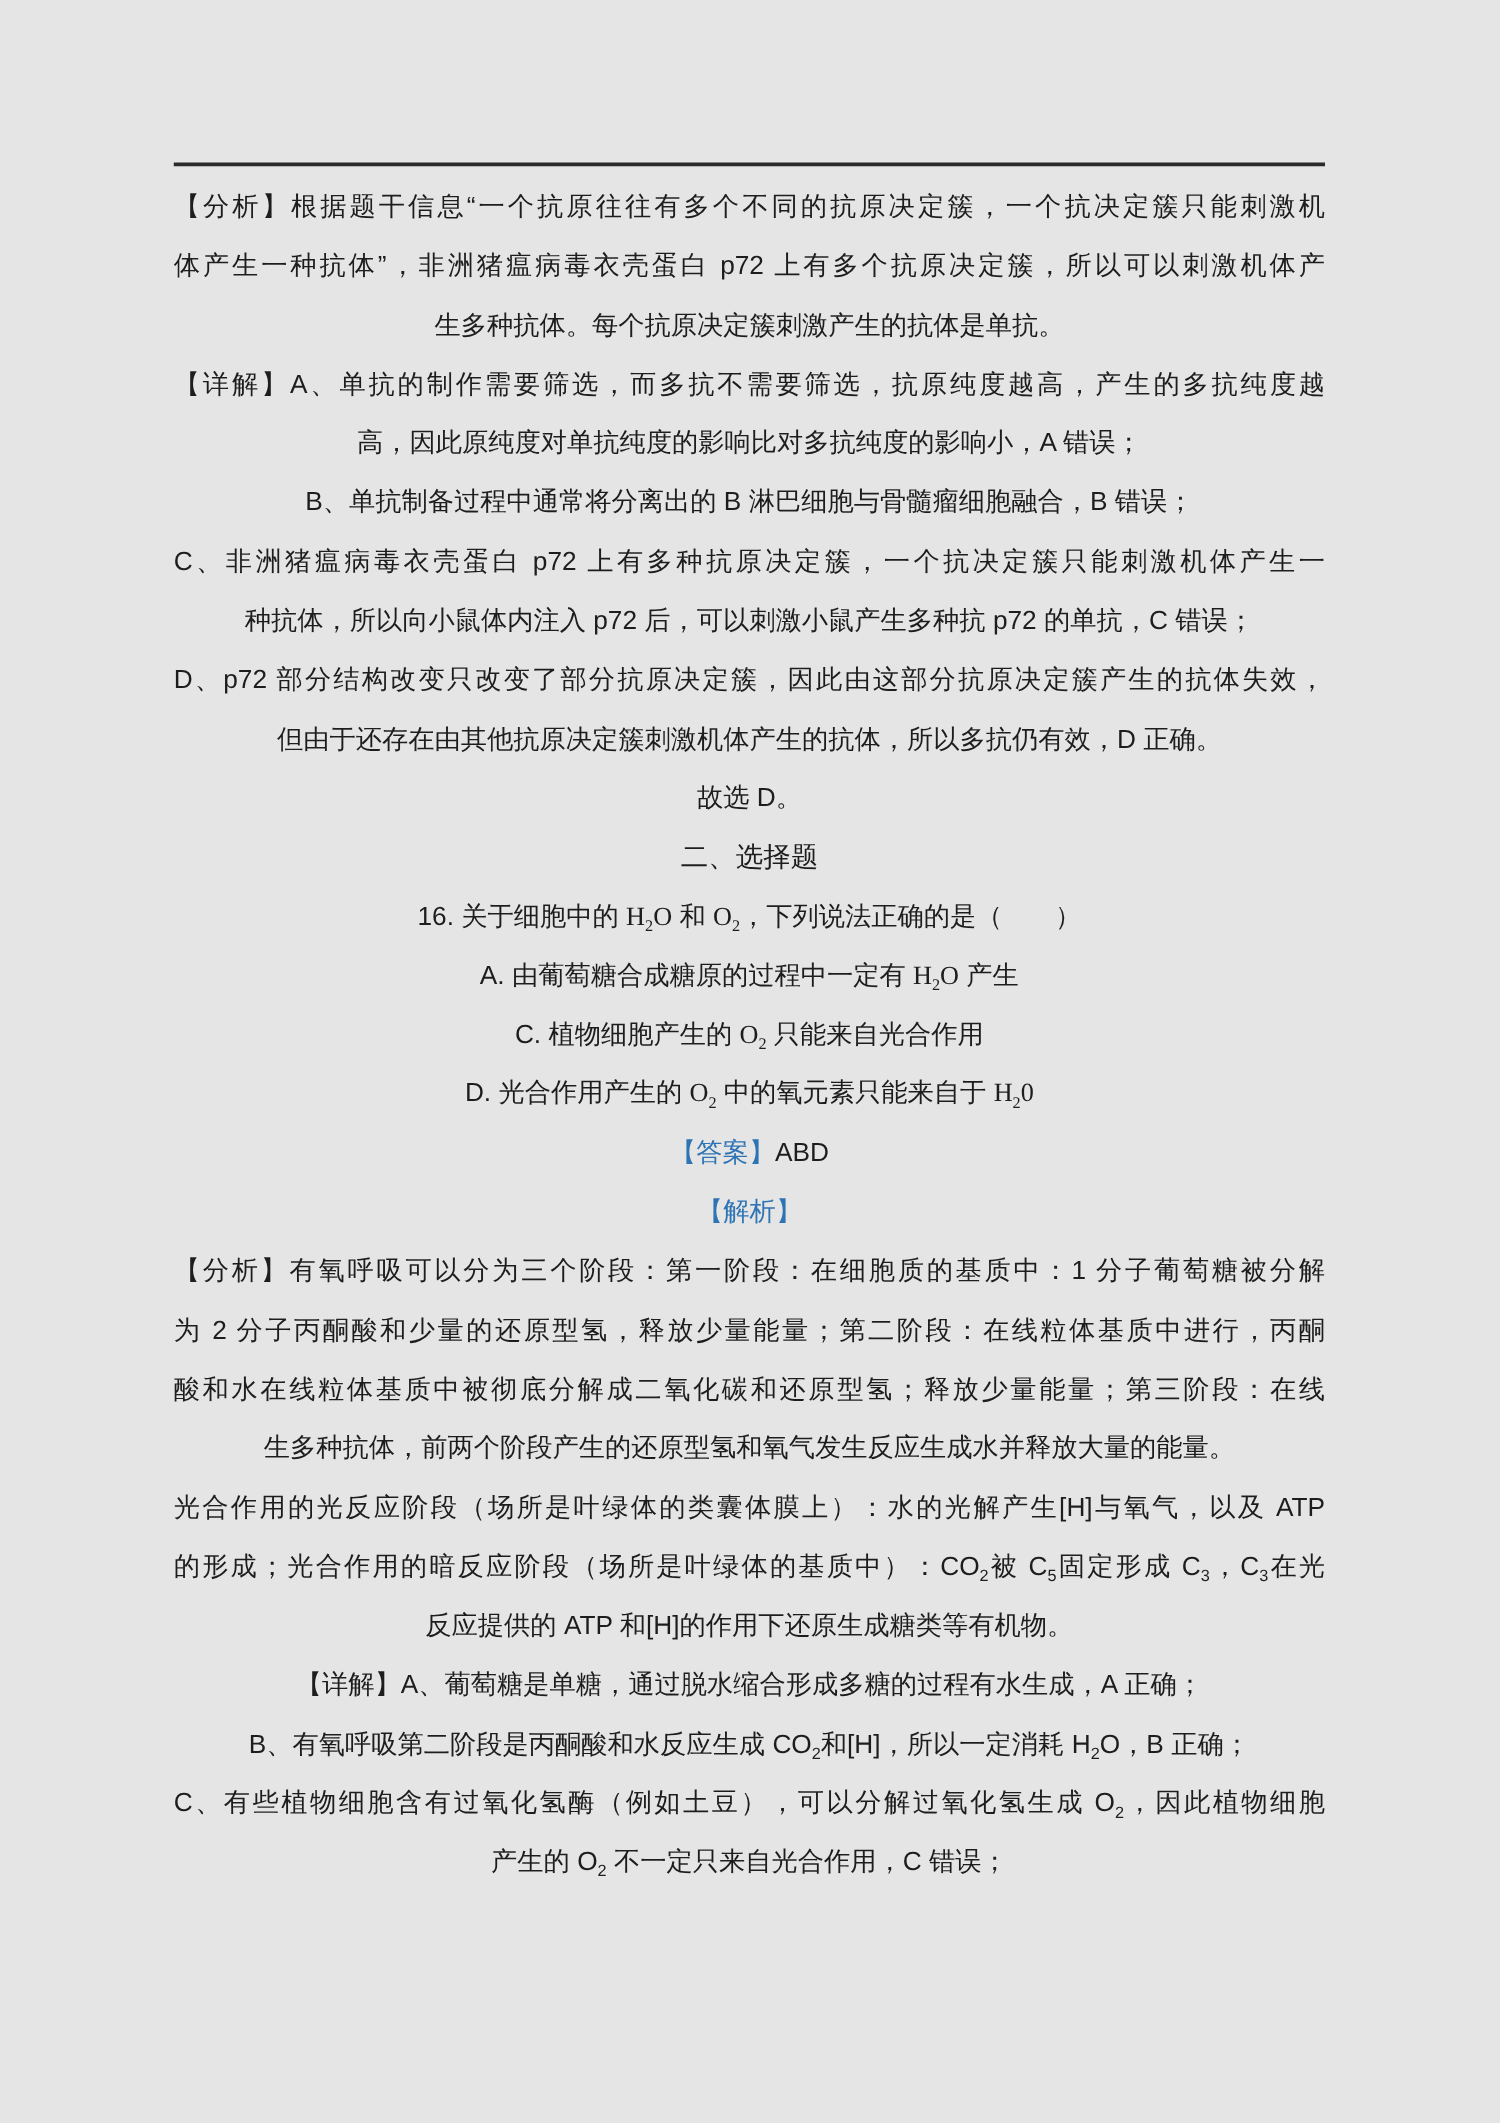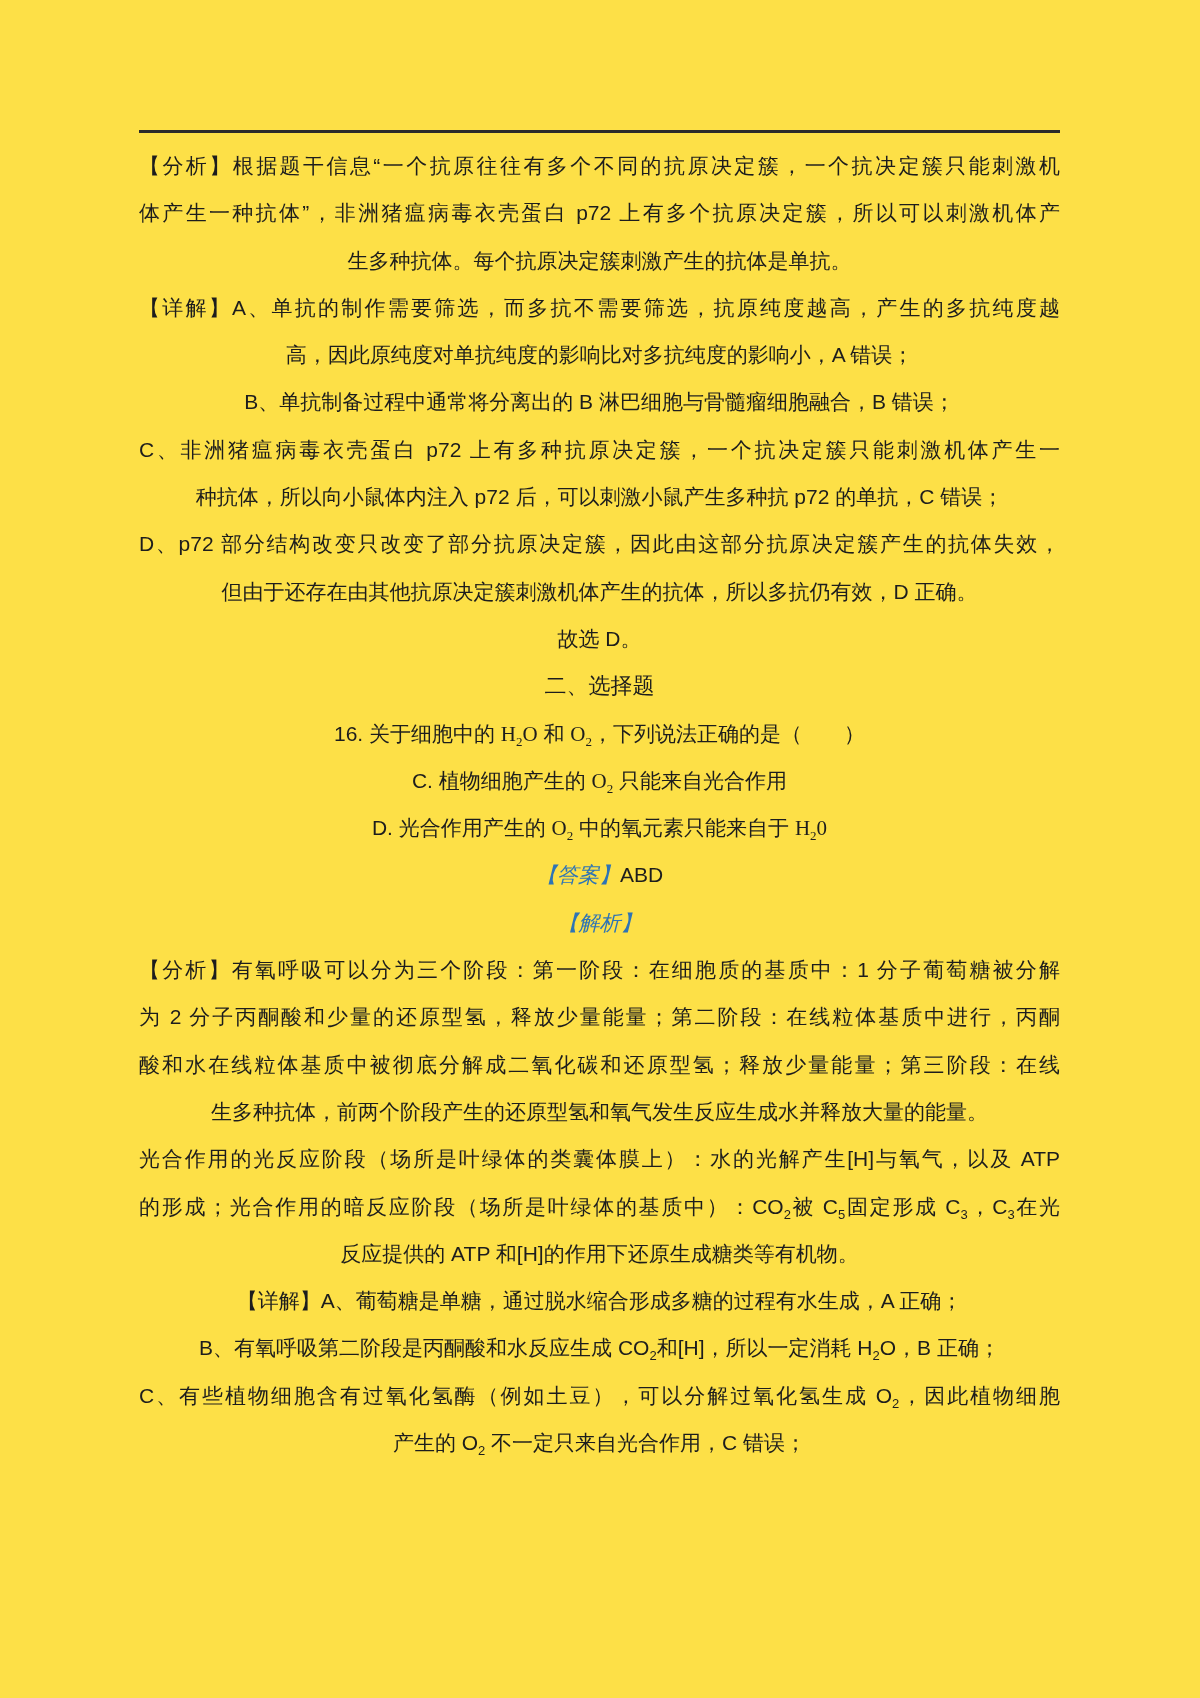--- a/index.html
+++ b/index.html
@@ -1,21 +1,21 @@
 <!DOCTYPE html>
 <html><head>
 <meta charset="utf-8">
 <style>
   html, body { margin: 0; padding: 0; background: #ffffff; }
 
   .page {
     position: relative;
     width: 1200px;
     height: 1698px;
-    background: #fde047;
+    background: #e5e5e5;
     overflow: hidden;
     font-family: "Liberation Sans", "DejaVu Sans", sans-serif;
     color: #1d1d1d;
   }
 
   .rule {
     position: absolute;
     left: 139px;
     top: 130px;
     width: 921px;
@@ -44,21 +44,21 @@
     text-align: justify;
     text-align-last: justify;
     text-justify: inter-character;
   }
 
   .line.heading {
     font-weight: normal;
     font-size: 22px;
   }
 
-  .accent { color: #2E74B5; font-style: italic; }
+  .accent { color: #2E74B5; }
 
   .serif { font-family: "Liberation Serif", "DejaVu Serif", serif; }
 
   sub {
     font-size: 13px;
     line-height: 0;
     vertical-align: -5px;
   }
 </style>
 </head>
@@ -73,20 +73,21 @@
       <div class="line justify"><span class="">【详解】A、单抗的制作需要筛选，而多抗不需要筛选，抗原纯度越高，产生的多抗纯度越</span></div>
       <div class="line"><span class="">高，因此原纯度对单抗纯度的影响比对多抗纯度的影响小，A 错误；</span></div>
       <div class="line"><span class="">B、单抗制备过程中通常将分离出的 B 淋巴细胞与骨髓瘤细胞融合，B 错误；</span></div>
       <div class="line justify"><span class="">C、非洲猪瘟病毒衣壳蛋白 p72 上有多种抗原决定簇，一个抗决定簇只能刺激机体产生一</span></div>
       <div class="line"><span class="">种抗体，所以向小鼠体内注入 p72 后，可以刺激小鼠产生多种抗 p72 的单抗，C 错误；</span></div>
       <div class="line justify"><span class="">D、p72 部分结构改变只改变了部分抗原决定簇，因此由这部分抗原决定簇产生的抗体失效，</span></div>
       <div class="line"><span class="">但由于还存在由其他抗原决定簇刺激机体产生的抗体，所以多抗仍有效，D 正确。</span></div>
       <div class="line"><span class="">故选 D。</span></div>
       <div class="line heading"><span class="">二、选择题</span></div>
       <div class="line"><span class="">16. 关于细胞中的 </span><span class="serif">H<sub>2</sub>O</span><span class=""> 和 </span><span class="serif">O<sub>2</sub></span><span class="">，下列说法正确的是（　　）</span></div>
+      <div class="line"><span class="">A. 由葡萄糖合成糖原的过程中一定有 </span><span class="serif">H<sub>2</sub>O</span><span class=""> 产生</span></div>
       <div class="line"><span class="">C. 植物细胞产生的 </span><span class="serif">O<sub>2</sub></span><span class=""> 只能来自光合作用</span></div>
       <div class="line"><span class="">D. 光合作用产生的 </span><span class="serif">O<sub>2</sub></span><span class=""> 中的氧元素只能来自于 </span><span class="serif">H<sub>2</sub>0</span></div>
       <div class="line"><span class="accent ">【答案】</span><span class="">ABD</span></div>
       <div class="line"><span class="accent ">【解析】</span></div>
       <div class="line justify"><span class="">【分析】有氧呼吸可以分为三个阶段：第一阶段：在细胞质的基质中：1 分子葡萄糖被分解</span></div>
       <div class="line justify"><span class="">为 2 分子丙酮酸和少量的还原型氢，释放少量能量；第二阶段：在线粒体基质中进行，丙酮</span></div>
       <div class="line justify"><span class="">酸和水在线粒体基质中被彻底分解成二氧化碳和还原型氢；释放少量能量；第三阶段：在线</span></div>
       <div class="line"><span class="">生多种抗体，前两个阶段产生的还原型氢和氧气发生反应生成水并释放大量的能量。</span></div>
       <div class="line justify"><span class="">光合作用的光反应阶段（场所是叶绿体的类囊体膜上）：水的光解产生[H]与氧气，以及 ATP</span></div>
       <div class="line justify"><span class="">的形成；光合作用的暗反应阶段（场所是叶绿体的基质中）：CO<sub>2</sub>被 C<sub>5</sub>固定形成 C<sub>3</sub>，C<sub>3</sub>在光</span></div>

